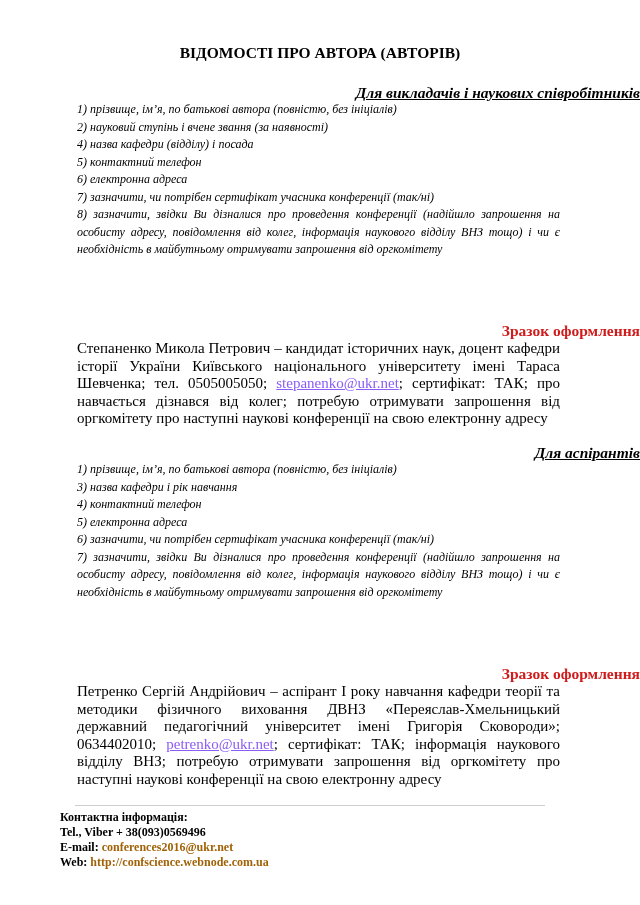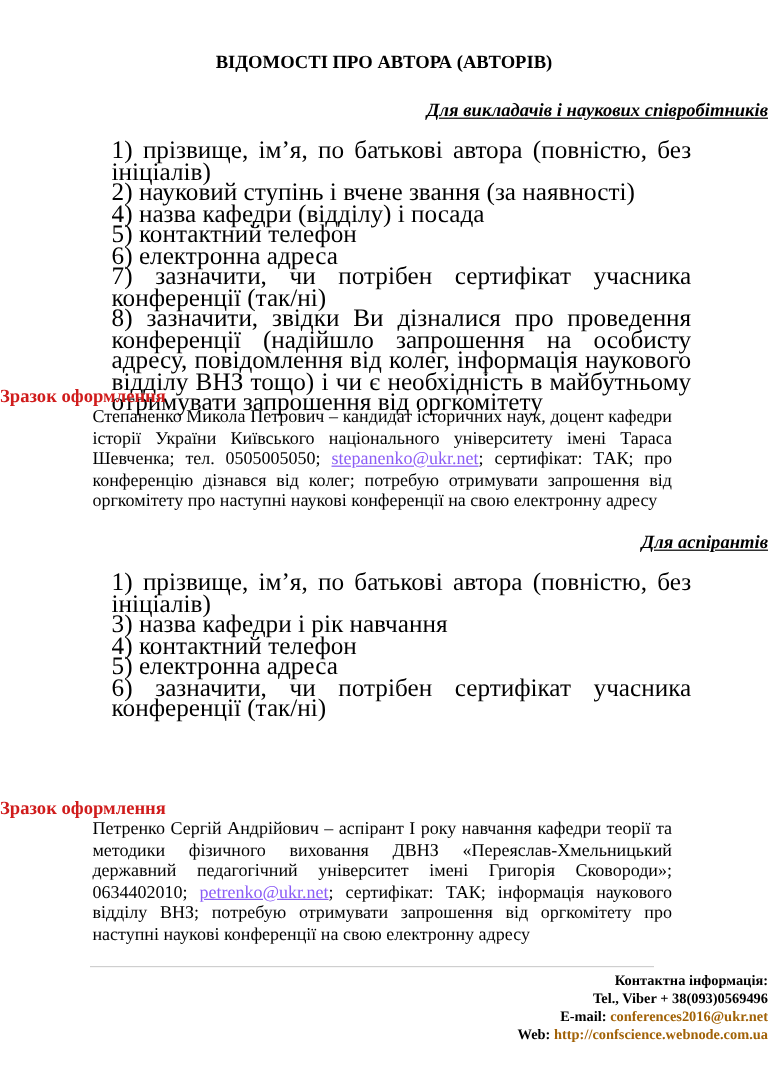--- a/index.html
+++ b/index.html
@@ -3,30 +3,30 @@
 <meta charset="utf-8">
 <style>
   html, body { margin: 0; padding: 0; background: #ffffff; }
   body { width: 640px; height: 905px; position: relative; overflow: hidden;
          font-family: "Liberation Serif", "DejaVu Serif", serif; color: #000; }
   .page { position: absolute; left: 0; top: 0; width: 576px; height: 905px; }
   .title { position: absolute; top: 44px; left: 0; width: 640px; text-align: center;
            font-weight: bold; font-size: 15.5px; }
   .sec-head { position: absolute; left: 0; width: 640px; text-align: right;
               font-weight: bold; font-style: italic; font-size: 15.5px; text-decoration: underline; }
-  .sample-head { position: absolute; left: 0; width: 640px; text-align: left;
+  .sample-head { position: absolute; left: 0; width: 640px; text-align: right;
                  font-weight: bold; font-size: 15.5px; color: #d01c1c; }
-  .list { position: absolute; left: 77px; width: 483px; font-size: 21px;
-          line-height: 17.5px; margin: 16px; padding: 0; list-style: none; }
+  .list { position: absolute; left: 77px; width: 483px; font-style: italic; font-size: 12px;
+          line-height: 17.5px; margin: 0; padding: 0; list-style: none; }
   .list li { text-align: justify; }
   .para { position: absolute; left: 77px; width: 483px; font-size: 15px; line-height: 17.5px;
           text-align: justify; margin: 0; }
   .link { color: #8b5cf6; text-decoration: underline; }
   .divider { position: absolute; left: 75px; top: 805px; width: 470px; height: 1px; background: #cfcfcf; }
-  .footer { position: absolute; top: 810px; left: 60px; width: 580px; text-align: right;
+  .footer { position: absolute; top: 810px; left: 60px; width: 580px; text-align: left;
             font-weight: bold; font-size: 12px; line-height: 15px; }
   .footer .blue { color: #a16207; }
 </style>
 </head>
 <body>
 
 <div class="page">
   <div class="title">ВІДОМОСТІ ПРО АВТОРА (АВТОРІВ)</div>
 
   <div class="sec-head" style="top:84px">Для викладачів і наукових співробітників</div>
@@ -35,30 +35,31 @@
     <li>2) науковий ступінь і вчене звання (за наявності)</li>
     <li>4) назва кафедри (відділу) і посада</li>
     <li>5) контактний телефон</li>
     <li>6) електронна адреса</li>
     <li>7) зазначити, чи потрібен сертифікат учасника конференції (так/ні)</li>
     <li>8) зазначити, звідки Ви дізналися про проведення конференції (надійшло запрошення на особисту адресу, повідомлення від колег, інформація наукового відділу ВНЗ тощо) і чи є необхідність в майбутньому отримувати запрошення від оргкомітету</li>
   </ul>
 
   <div class="sample-head" style="top:322px">Зразок оформлення</div>
   <p class="para" style="top:340px">
-    <span>Степаненко Микола Петрович – кандидат історичних наук, доцент кафедри історії України Київського національного університету імені Тараса Шевченка; тел. 0505005050; </span><span class="link">stepanenko@ukr.net</span><span>; сертифікат: ТАК; про конференцію дізнався від колег; потребую отримувати запрошення від оргкомітету про наступні наукові конференції на свою електронну адресу</span>
+    <span>Степаненко Микола Петрович – кандидат історичних наук, доцент кафедри історії України Київського національного університету імені Тараса Шевченка; тел. 0505005050; </span><span class="link">stepanenko@ukr.net</span><span>; сертифікат: ТАК; про навчається дізнався від колег; потребую отримувати запрошення від оргкомітету про наступні наукові конференції на свою електронну адресу</span>
   </p>
 
   <div class="sec-head" style="top:444px">Для аспірантів</div>
   <ul class="list" style="top:461px">
     <li>1) прізвище, ім’я, по батькові автора (повністю, без ініціалів)</li>
     <li>3) назва кафедри і рік навчання</li>
     <li>4) контактний телефон</li>
     <li>5) електронна адреса</li>
     <li>6) зазначити, чи потрібен сертифікат учасника конференції (так/ні)</li>
+    <li>7) зазначити, звідки Ви дізналися про проведення конференції (надійшло запрошення на особисту адресу, повідомлення від колег, інформація наукового відділу ВНЗ тощо) і чи є необхідність в майбутньому отримувати запрошення від оргкомітету</li>
   </ul>
 
   <div class="sample-head" style="top:665px">Зразок оформлення</div>
   <p class="para" style="top:683px">
     <span>Петренко Сергій Андрійович – аспірант І року навчання кафедри теорії та методики фізичного виховання ДВНЗ «Переяслав-Хмельницький державний педагогічний університет імені Григорія Сковороди»; 0634402010; </span><span class="link">petrenko@ukr.net</span><span>; сертифікат: ТАК; інформація наукового відділу ВНЗ; потребую отримувати запрошення від оргкомітету про наступні наукові конференції на свою електронну адресу</span>
   </p>
 
   <div class="divider"></div>
   <div class="footer">
     <div>Контактна інформація:</div>

